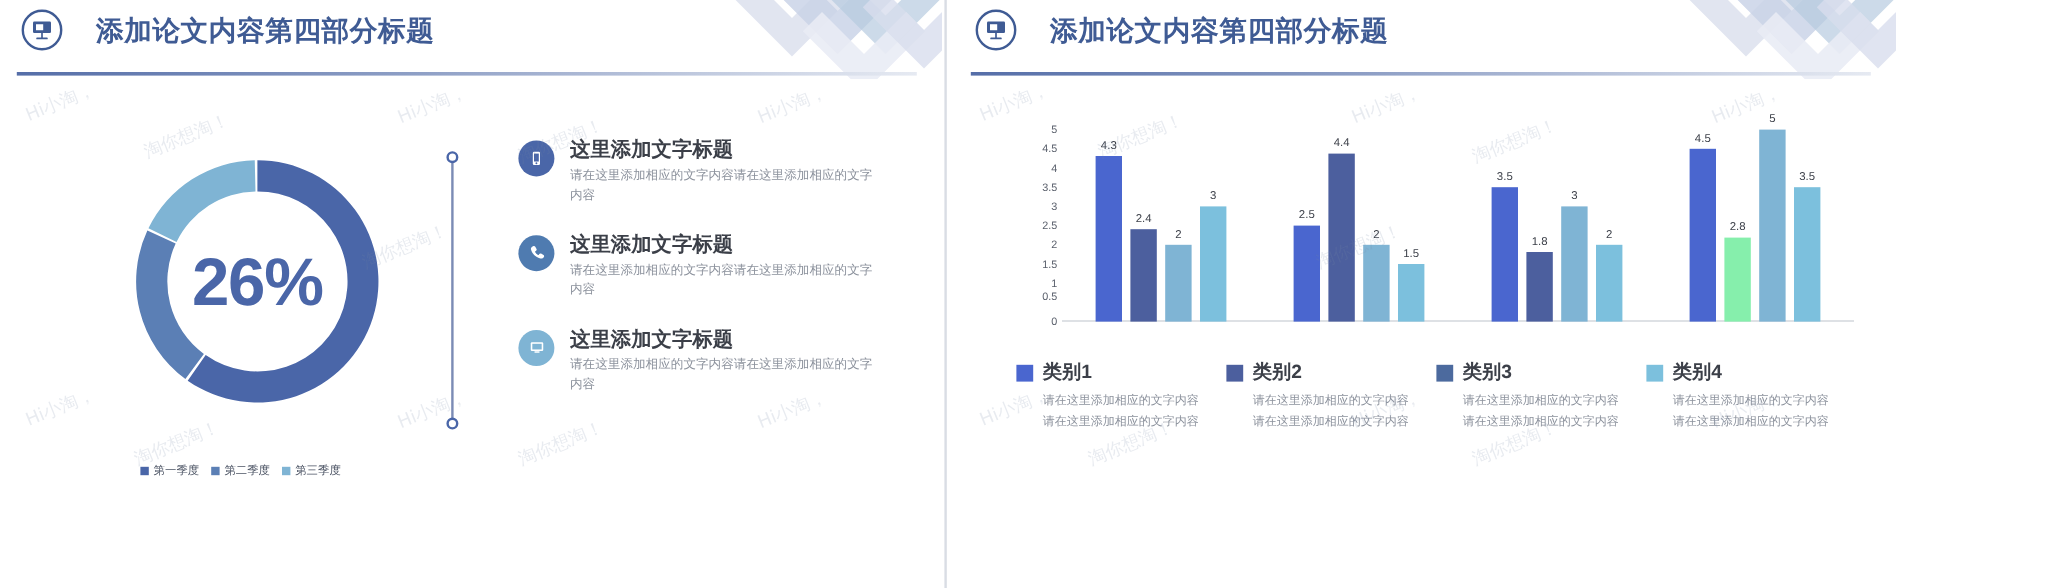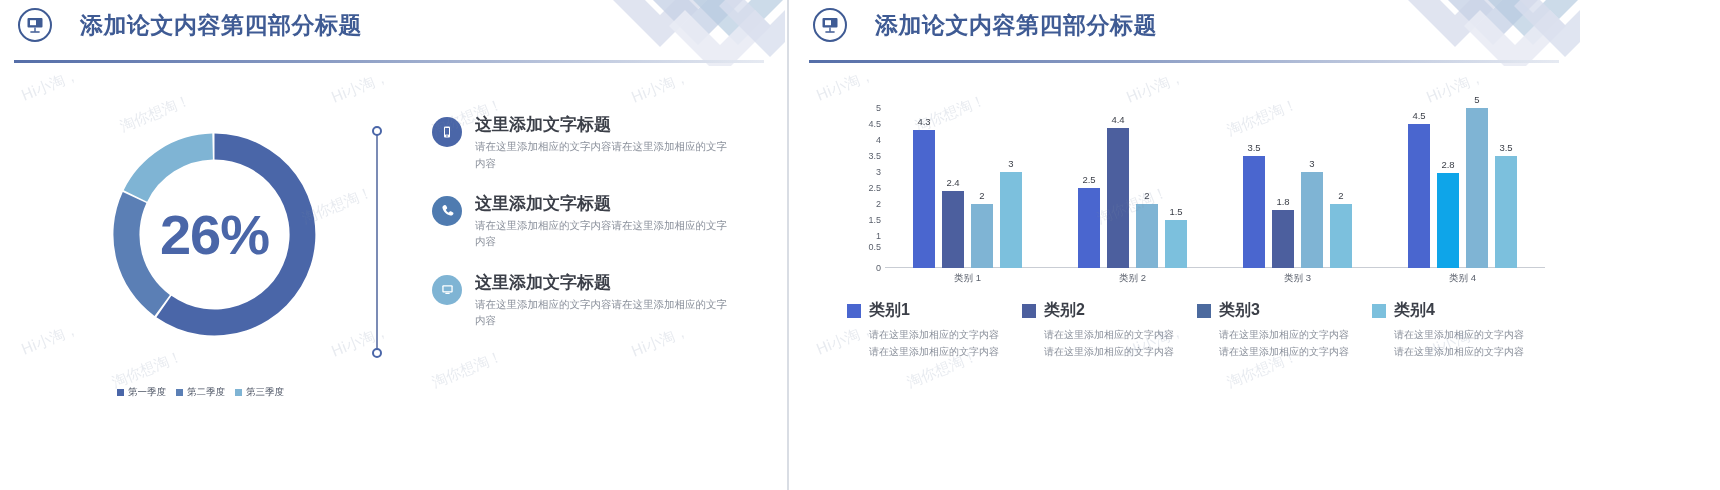--- a/index.html
+++ b/index.html
@@ -290,36 +290,30 @@
               <span class="bar-val">3</span>
             </div>
             <div class="bar" style="height: 64px; background: rgb(124, 192, 221);">
               <span class="bar-val">2</span>
             </div>
           </div>
           <div class="grp">
             <div class="bar" style="height: 144px; background: rgb(74, 102, 207);">
               <span class="bar-val">4.5</span>
             </div>
-            <div class="bar" style="height: 95px; background: #0ea5e9;">
+            <div class="bar" style="height: 70px; background: #86efac;">
               <span class="bar-val">2.8</span>
             </div>
             <div class="bar" style="height: 160px; background: rgb(127, 180, 212);">
               <span class="bar-val">5</span>
             </div>
             <div class="bar" style="height: 112px; background: rgb(124, 192, 221);">
               <span class="bar-val">3.5</span>
             </div>
           </div>
-        </div>
-      <div class="xlabels" id="xlabels">
-          <div class="xlab">类别 1</div>
-          <div class="xlab">类别 2</div>
-          <div class="xlab">类别 3</div>
-          <div class="xlab">类别 4</div>
         </div>
     </div>
 
     <div class="cat-legend">
       <div class="cat">
         <div class="cat-head">
           <span class="cat-sw" style="background:#4a66cf"></span>
           <span class="cat-name">类别1</span>
         </div>
         <div class="cat-desc">请在这里添加相应的文字内容请在这里添加相应的文字内容</div>

